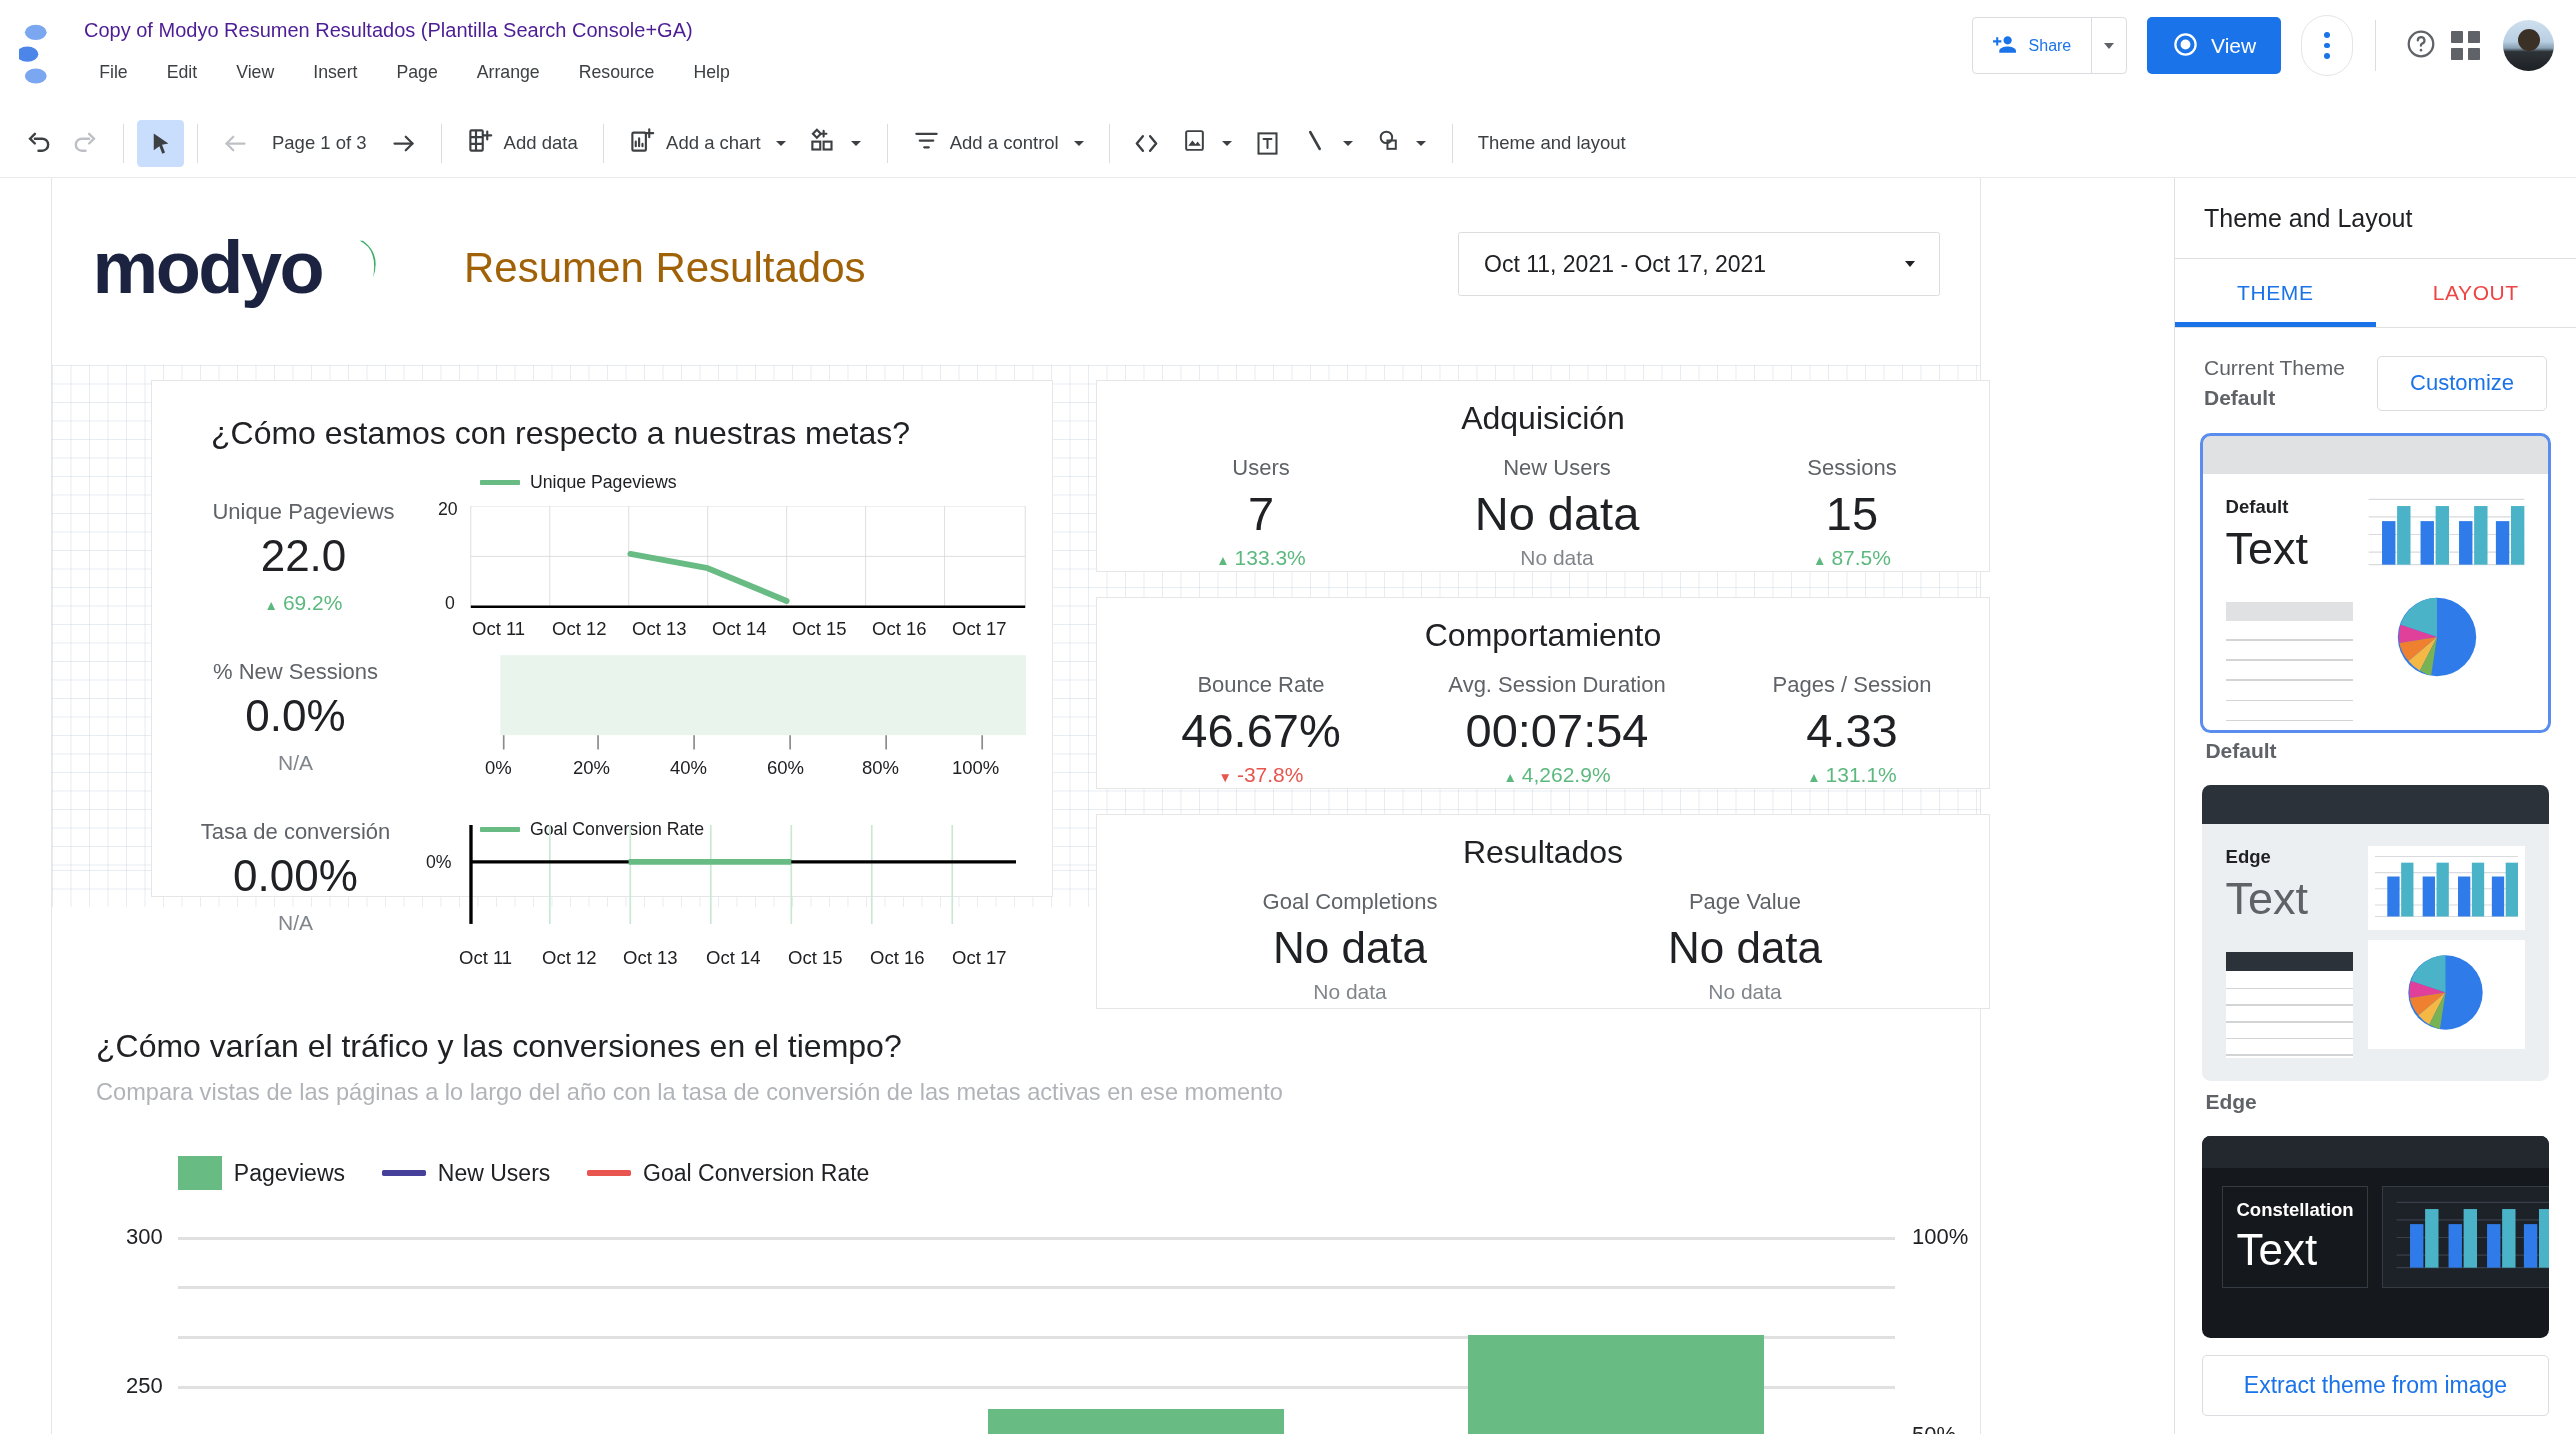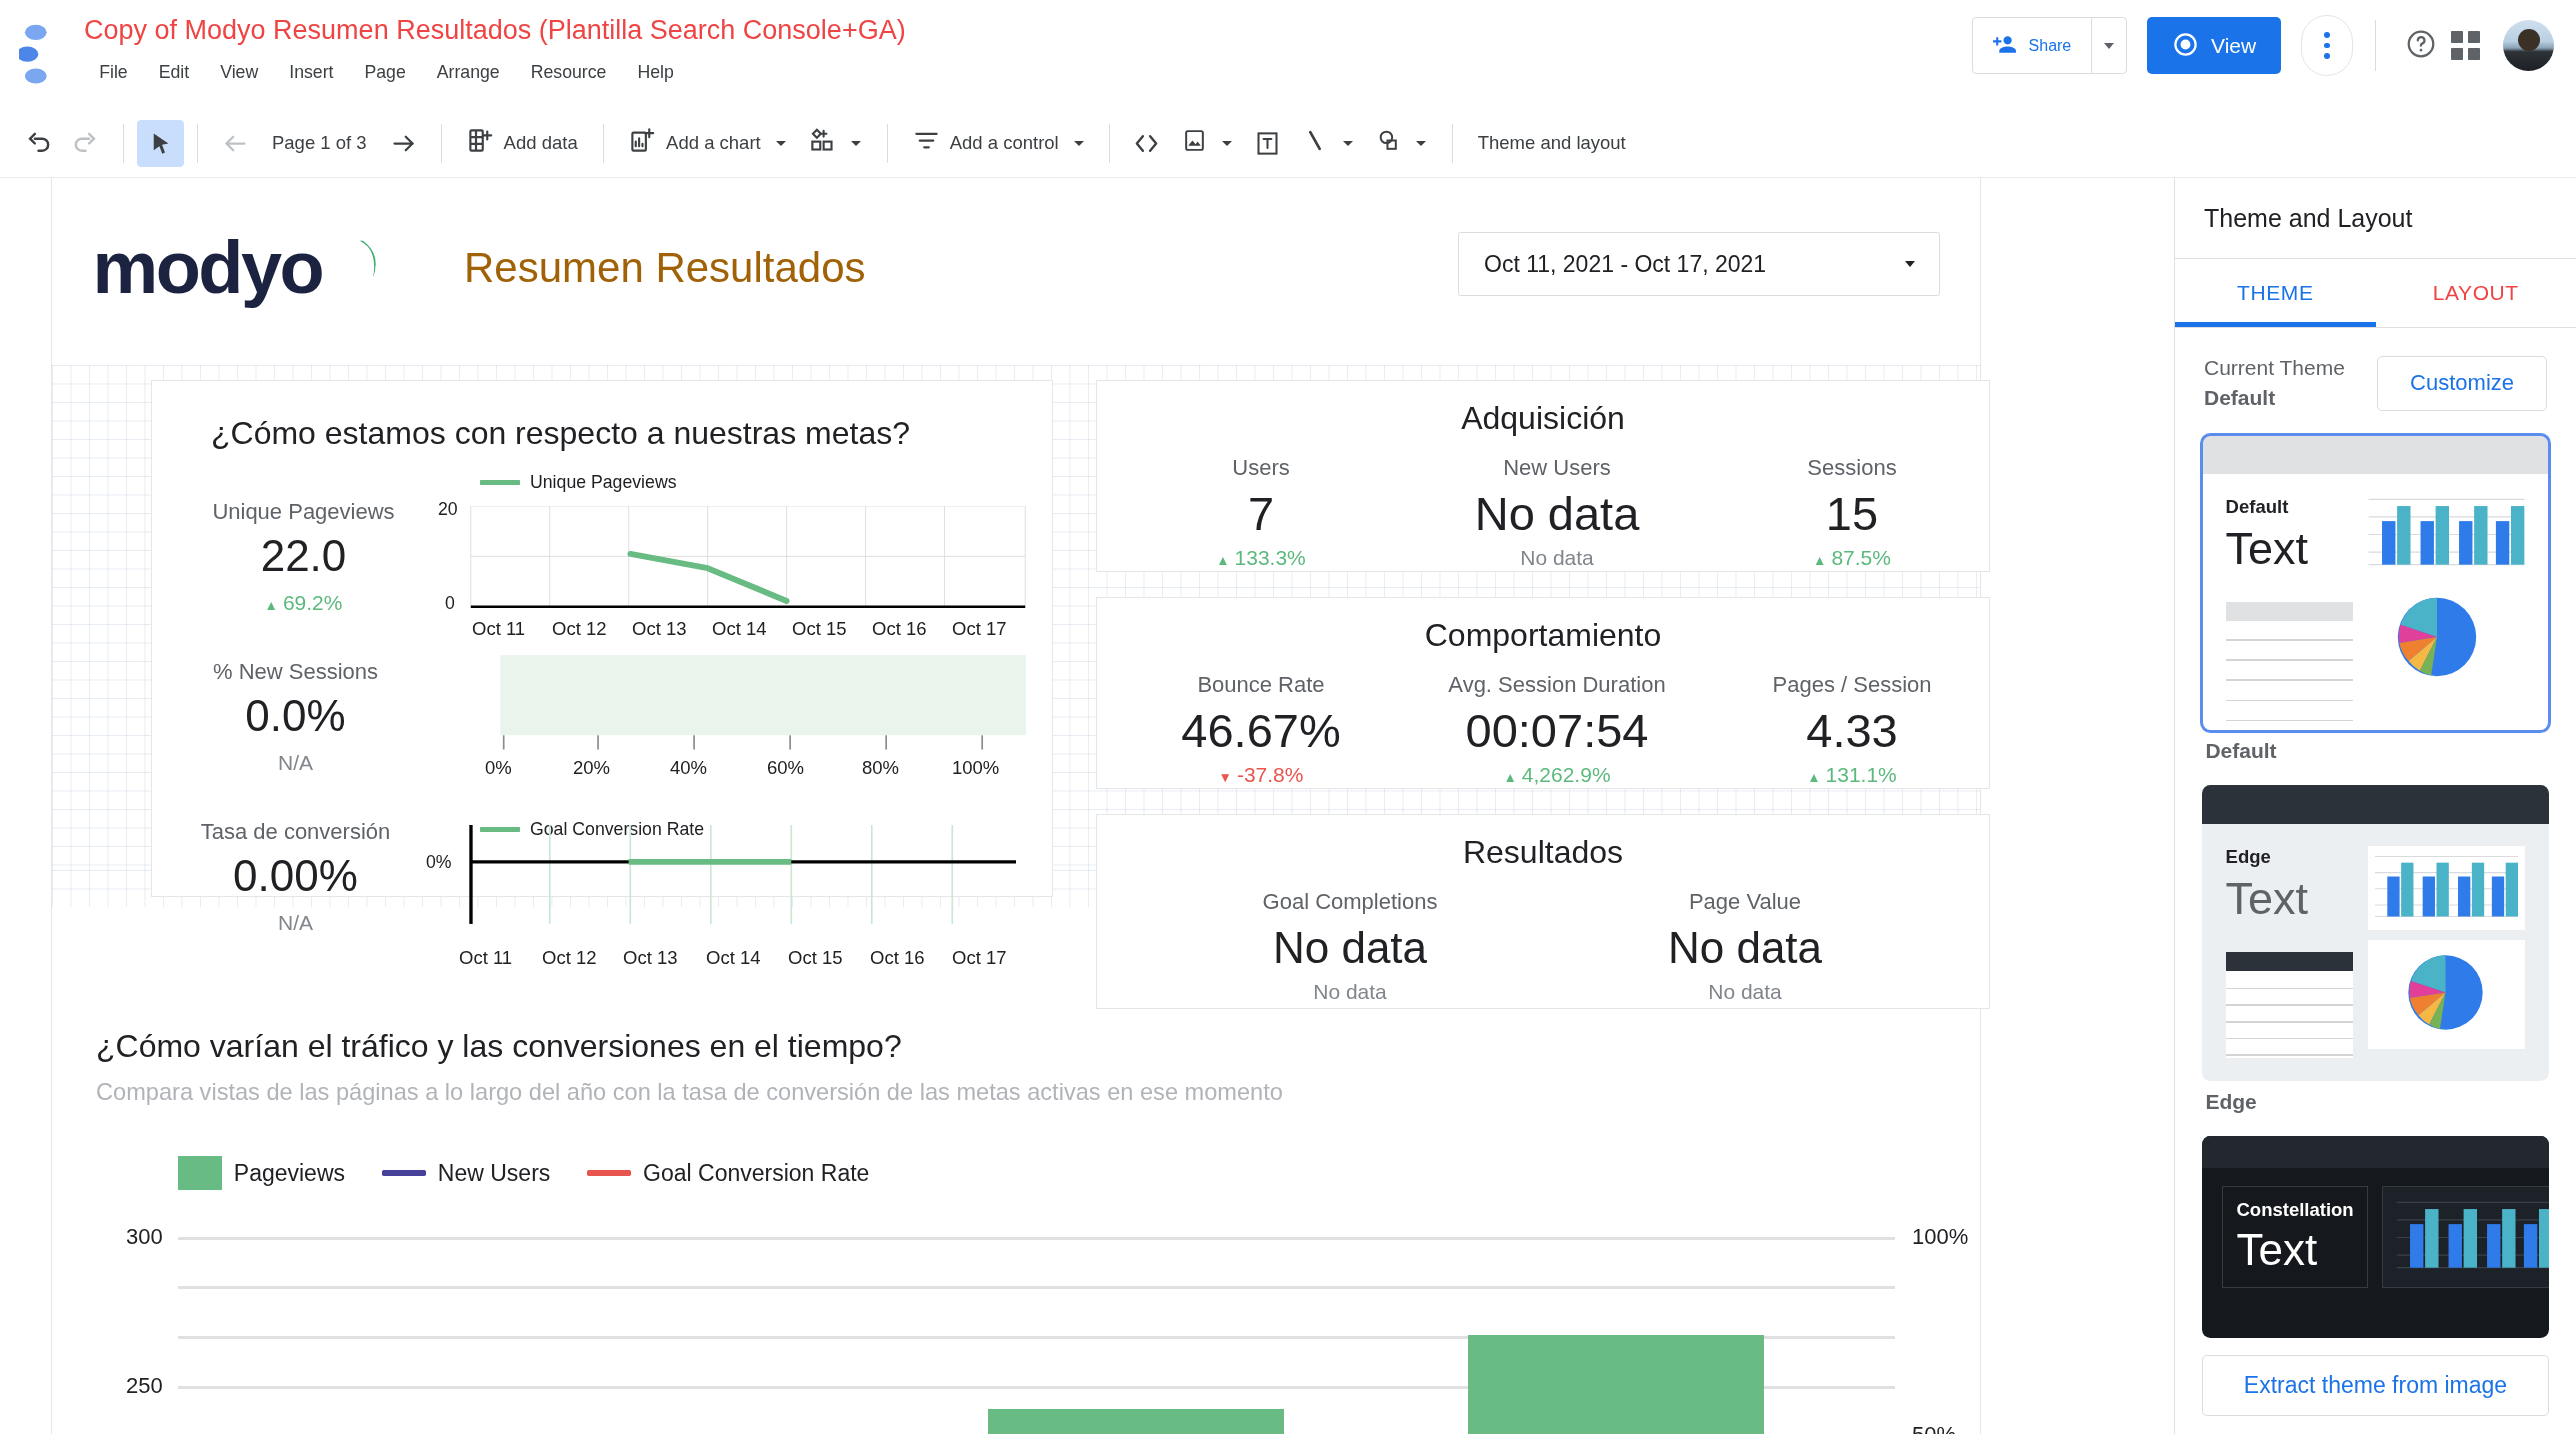--- a/index.html
+++ b/index.html
@@ -14,24 +14,24 @@
   
   .topbar {
     position: absolute; top: 0; left: 0; width: 2576px; height: 109px;
     background: #fff; display: flex; align-items: flex-start;
   }
   .ds-logo {
     position: absolute; left: 18.5px; top: 22px; width: 47px; height: 66px;
   }
   .title-block { position: absolute; left: 84px; top: 11.8px; }
   .doc-title {
-    font-size: 27px; color: #ef4444; font-weight: 400; line-height: 37px;
+    font-size: 20px; color: #4c1d95; font-weight: 400; line-height: 37px;
     white-space: nowrap;
   }
-  .menubar { display: flex; gap: 4px; margin-top: 7.6px; margin-left: 1.7px; }
+  .menubar { display: flex; gap: 12px; margin-top: 7.6px; margin-left: 1.7px; }
   .menu-item {
     font-size: 17.7px; color: #3c4043; padding: 5px 13.5px; border-radius: 3.4px;
     cursor: pointer; line-height: 22px;
   }
 
   .topbar-right {
     position: absolute; right: 22px; top: 15px;
     display: flex; align-items: center; gap: 0px;
   }
   .share-group {

